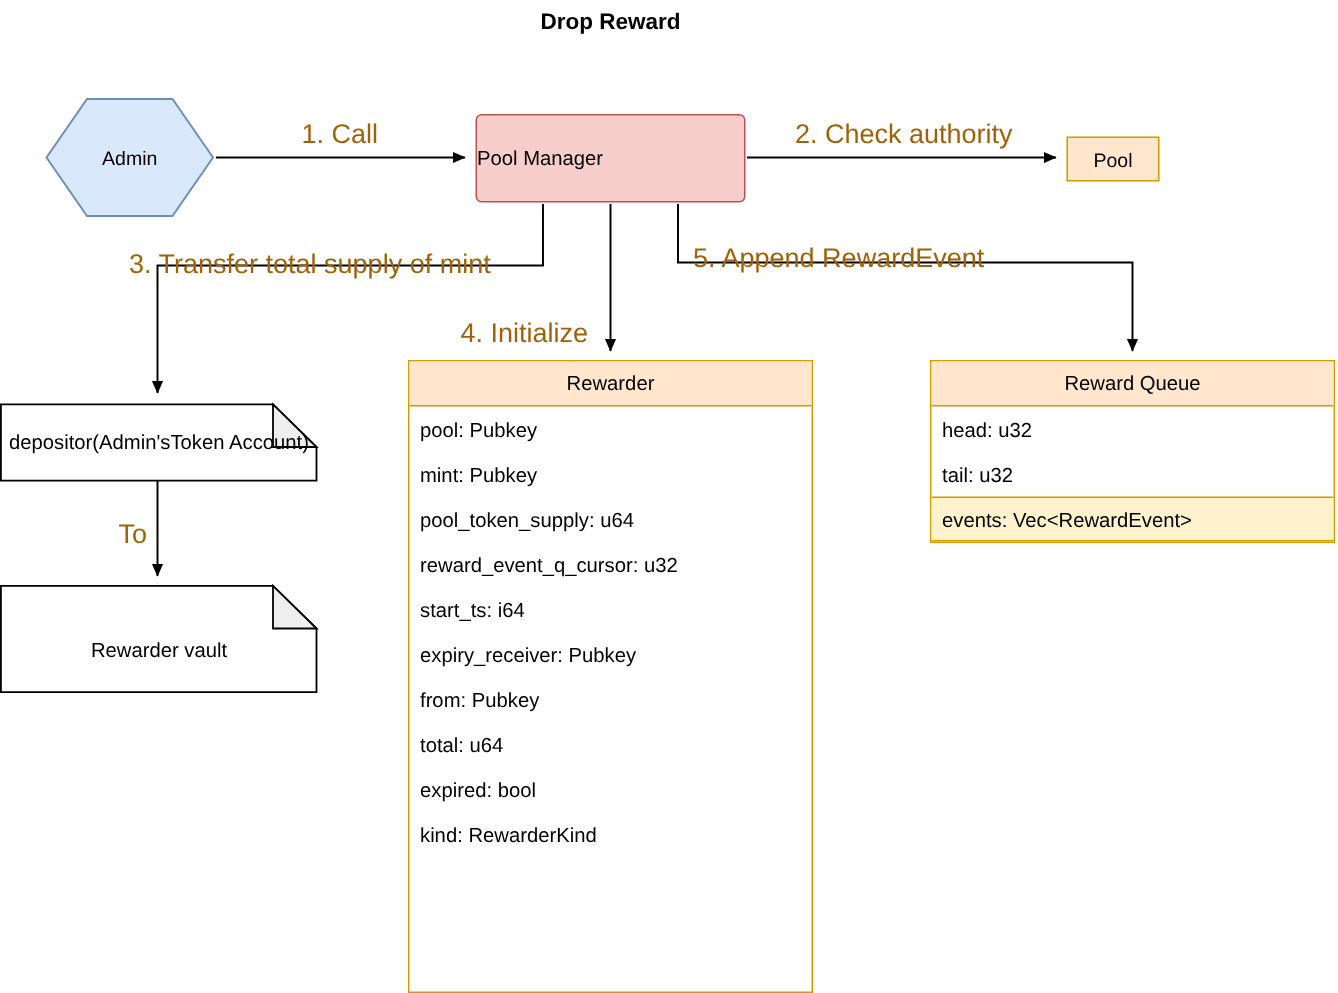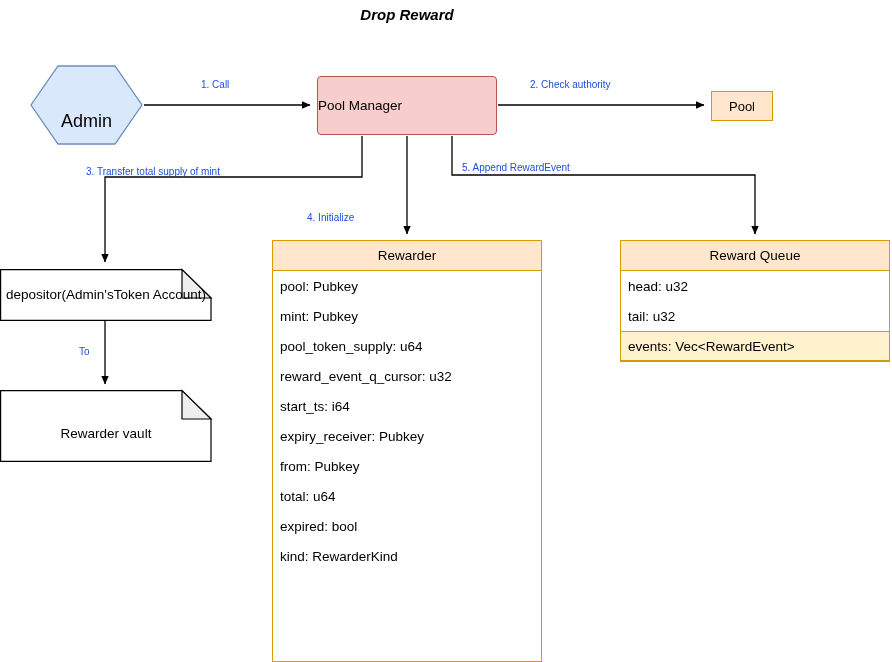--- a/index.html
+++ b/index.html
@@ -27,21 +27,20 @@
   .diagram-title {
     position: absolute;
     left: 307px;
     top: 6px;
     width: 200px;
     text-align: center;
     font-size: 15px;
     font-weight: bold;
     letter-spacing: 0px;
     white-space: nowrap;
-    font-style: italic;
   }
 
   
   svg.edges {
     position: absolute;
     left: 0; top: 0;
     width: 892px;
     height: 662px;
     overflow: visible;
   }
@@ -55,23 +54,22 @@
     height: 80px;
   }
   .hexagon .hex-label {
     position: absolute;
     left: 0; top: 0;
     width: 113px;
     height: 80px;
     display: flex;
     align-items: center;
     justify-content: center;
-    font-size: 18px;
+    font-size: 13px;
     color: #000;
-    margin-top: 16px;
   }
 
   
   .pool-manager {
     position: absolute;
     left: 317px;
     top: 76px;
     width: 180px;
     height: 59px;
     background: #f8cecc;
@@ -154,22 +152,22 @@
   }
   .table-box .tbl-row.highlight {
     background: #fff2cc;
     border-top: 1px solid #d79b00;
     border-bottom: 1px solid #d79b00;
   }
 
   
   .edge-label {
     position: absolute;
-    font-size: 10px;
-    color: #1d4ed8;
+    font-size: 18px;
+    color: #a16207;
     white-space: nowrap;
     background: transparent;
   }
 </style>
 </head>
 <body>
 
 <div class="canvas">
 
   <div class="diagram-title">Drop Reward</div>

